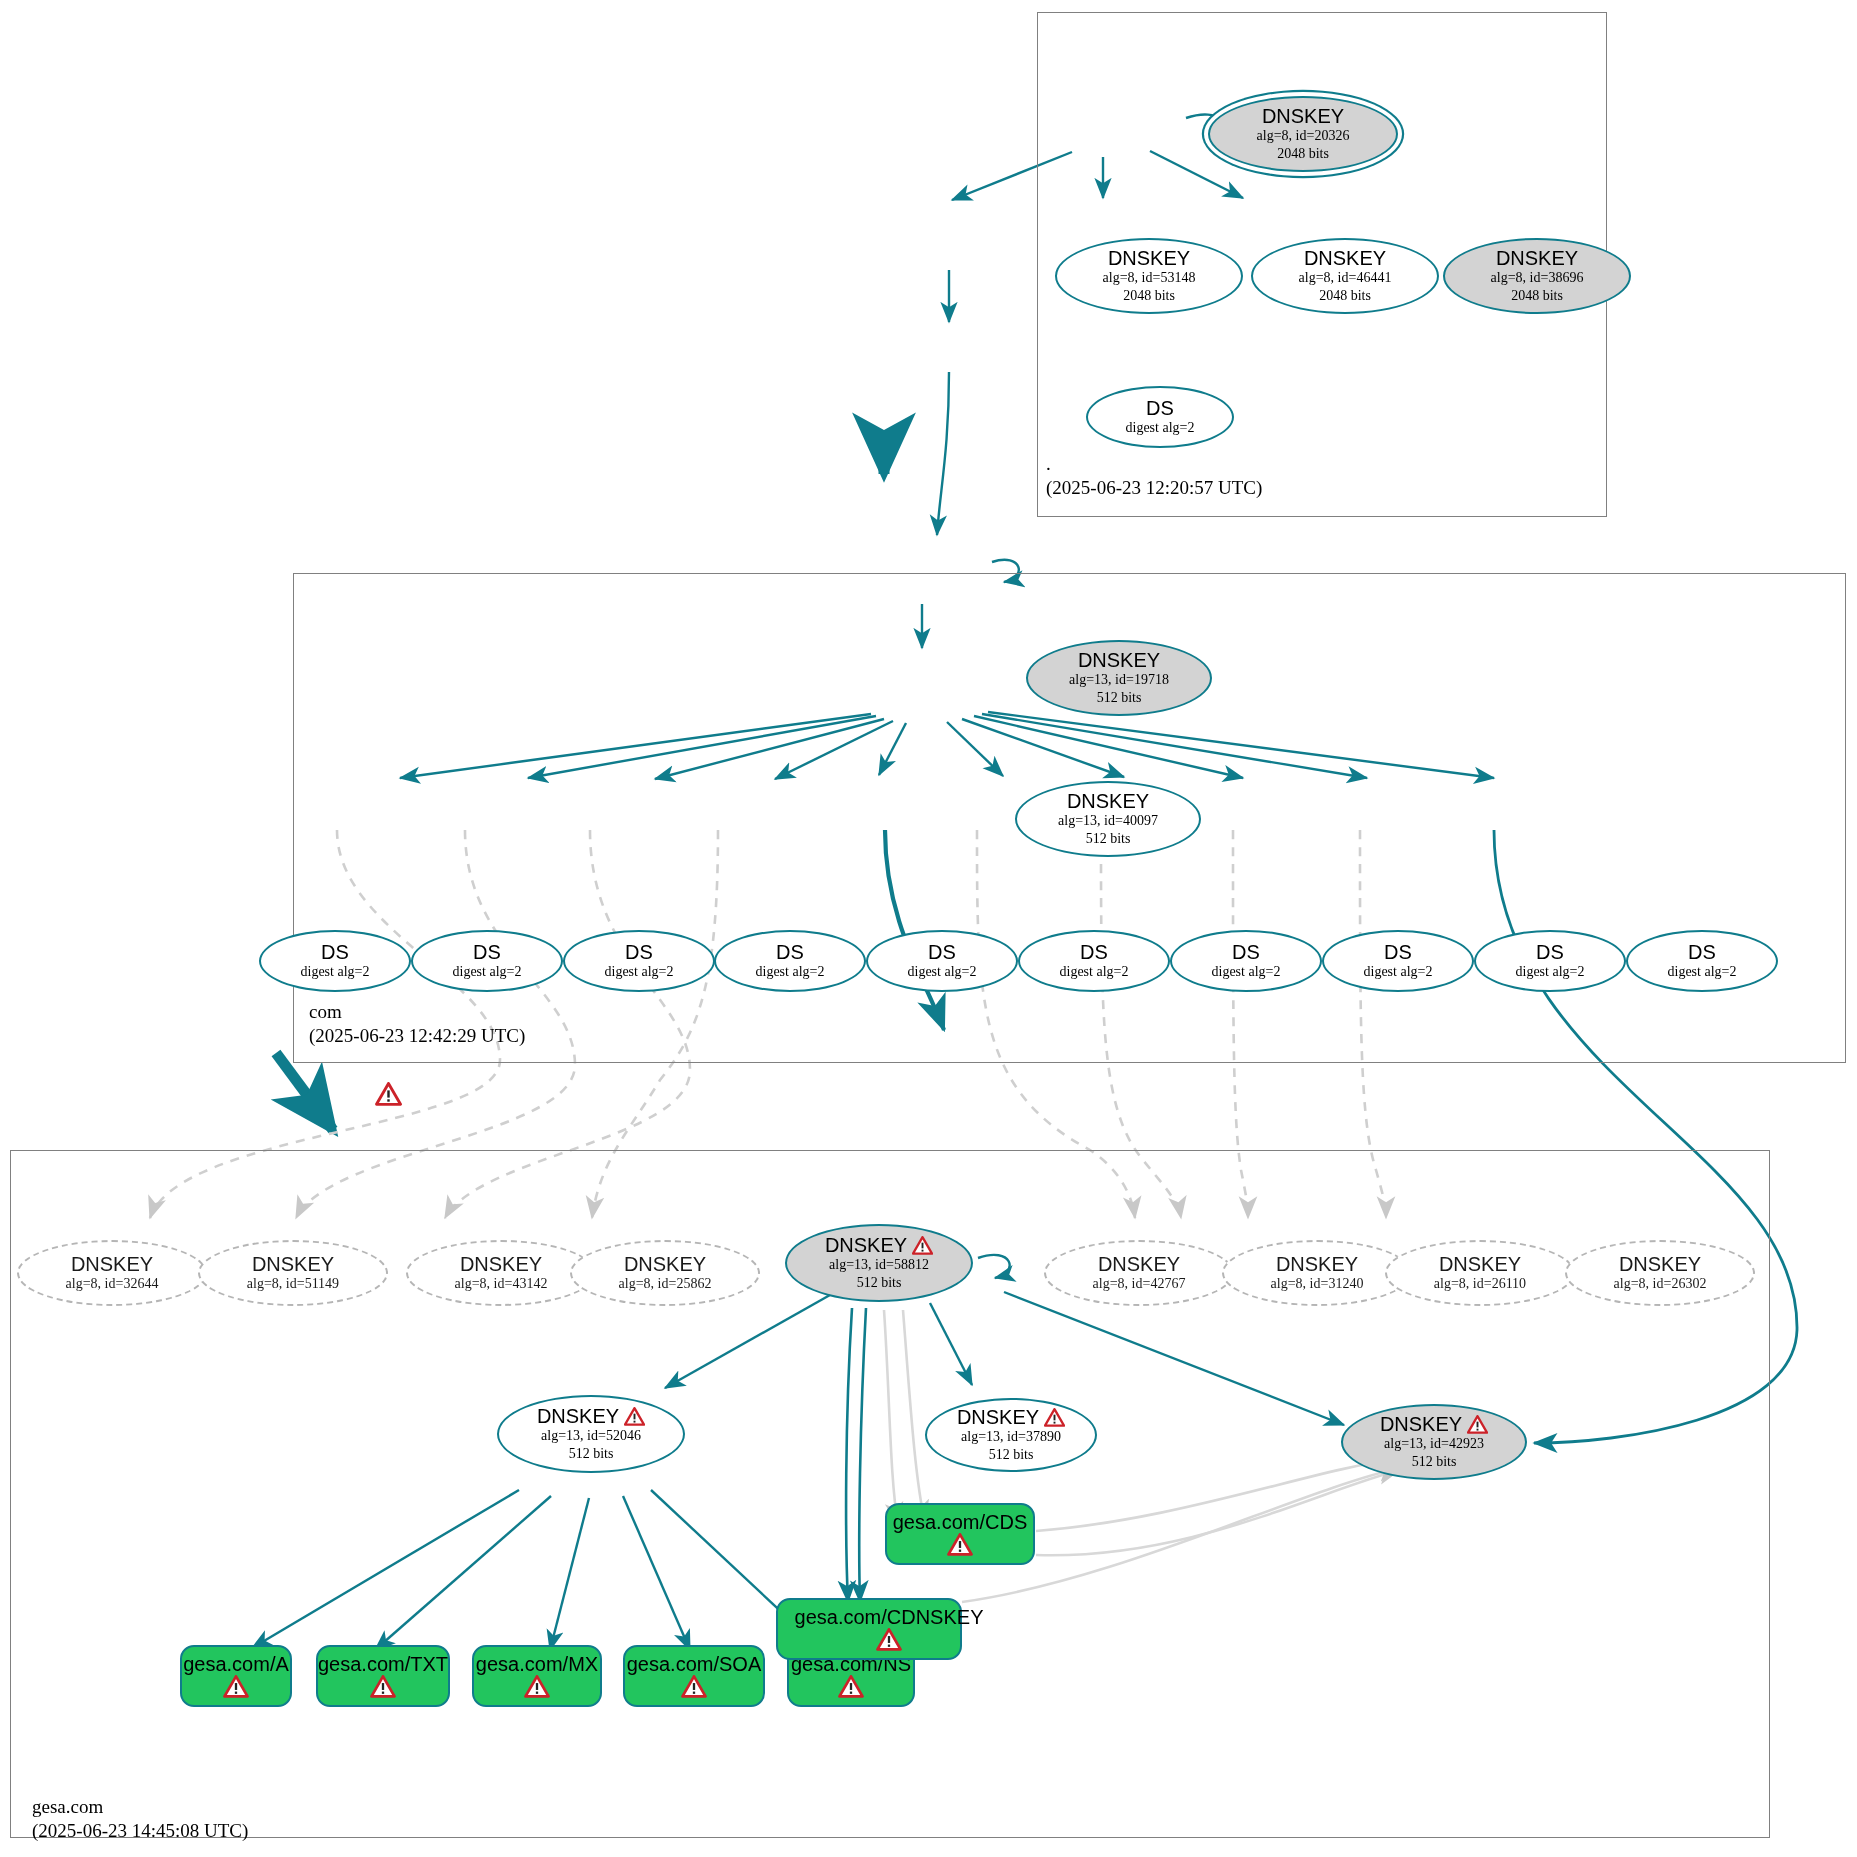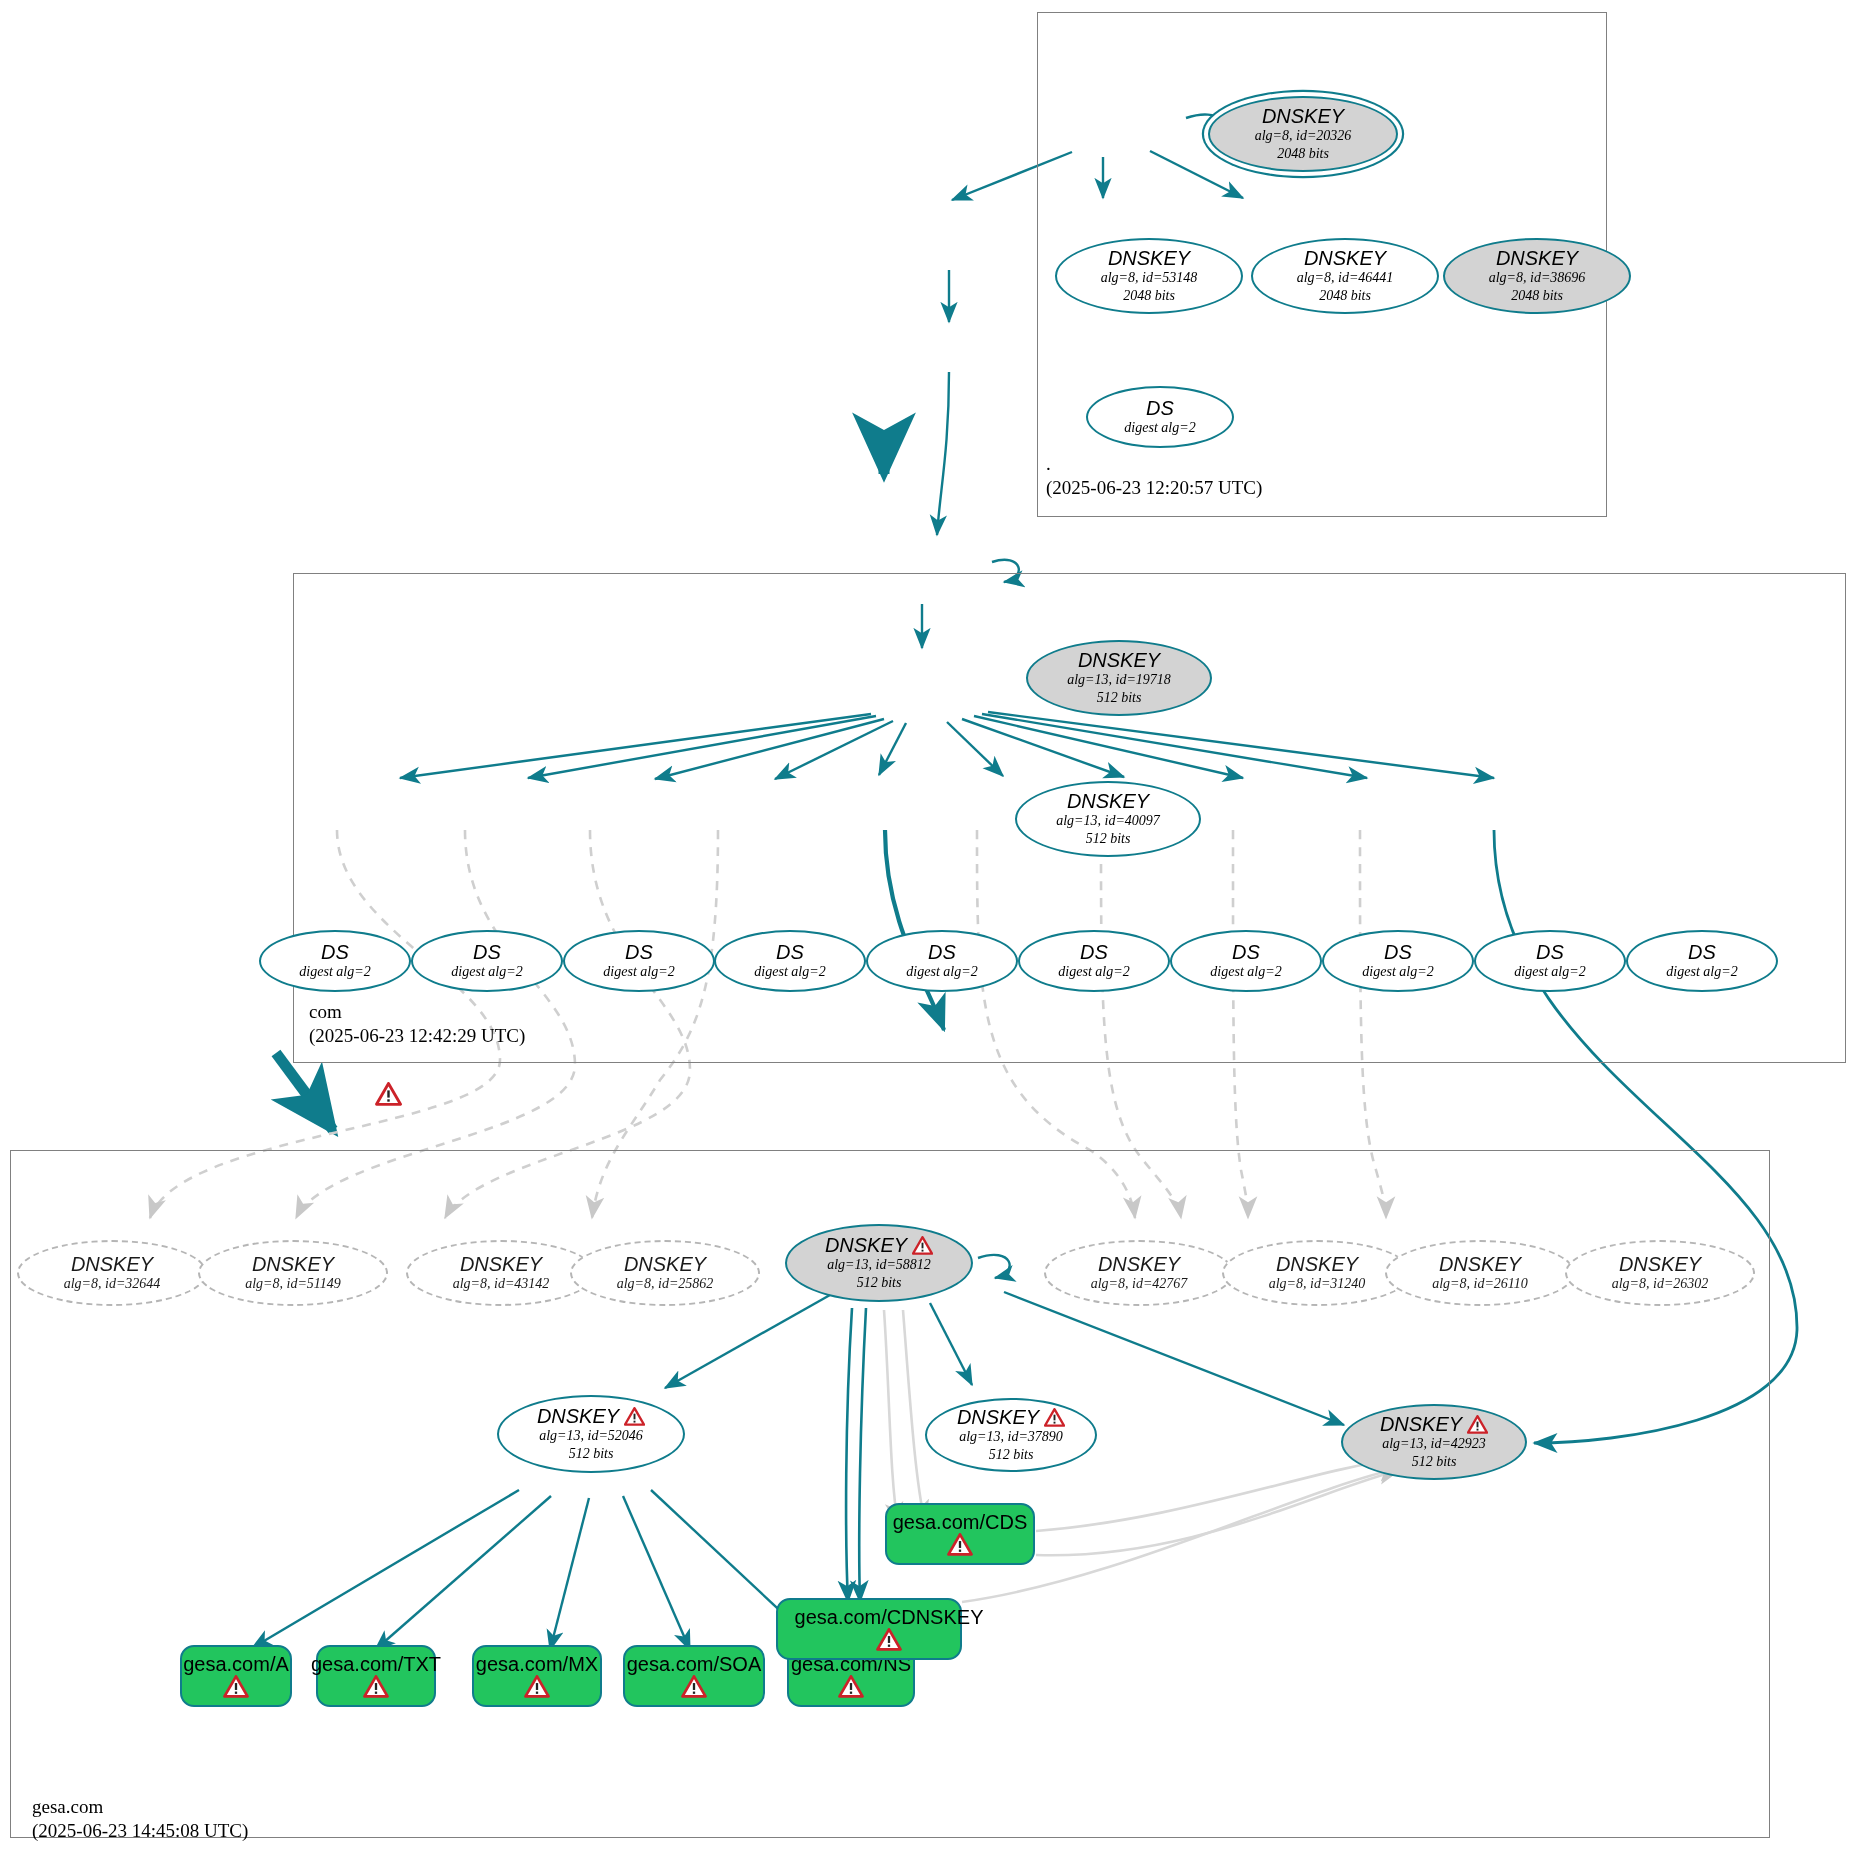--- a/index.html
+++ b/index.html
@@ -9,21 +9,21 @@
   #edges{position:absolute;left:0;top:0;width:1857px;height:1857px;pointer-events:none;}
 
   .zone-box{position:absolute;border:1px solid #808080;background:transparent;box-sizing:border-box;}
   .zone-label{position:absolute;font-family:"Liberation Serif",serif;color:#000;white-space:nowrap;}
   .zone-name{font-size:19px;line-height:24px;}
   .zone-time{font-size:19px;line-height:24px;}
 
   
   .node{position:absolute;box-sizing:border-box;display:flex;flex-direction:column;
         align-items:center;justify-content:center;text-align:center;}
-  .ell{border-radius:50%;border:2.2px solid #0f7c8c;background:#ffffff;font-style:italic;}
+  .ell{border-radius:50%;border:2.2px solid #0f7c8c;background:#ffffff;}
   .ell.filled{background:#d3d3d3;}
   .ell.dashed{border:2.2px dashed #b5b5b5;background:#ffffff;}
   .ell.dbl{box-shadow:0 0 0 4px #ffffff,0 0 0 6.2px #0f7c8c;}
 
   .t1{font-family:"Liberation Sans",sans-serif;font-size:20px;color:#000;line-height:22px;
       display:flex;align-items:center;justify-content:center;gap:5px;}
   .t2{font-family:"Liberation Serif",serif;font-size:14px;color:#000;line-height:18px;}
   .dashed .t1,.dashed .t2{color:#1a1a1a;}
 
   
@@ -333,21 +333,21 @@
     <div class="lbl">gesa.com/A</div>
     <span class="warn">
       <svg width="26" height="23" viewBox="0 0 22 20">
           <path d="M11 1.2 L21 18.6 L1 18.6 Z" fill="#ffffff" stroke="#cc2229" stroke-width="2.4" stroke-linejoin="round"></path>
           <rect x="10" y="7" width="2" height="6" fill="#222"></rect>
           <rect x="10" y="14.4" width="2" height="2" fill="#222"></rect>
         </svg>
     </span>
   </div>
 
-  <div class="rrset" style="left:316px;top:1645px;width:120px;height:62px;">
+  <div class="rrset" style="left:316px;top:1645px;width:134px;height:62px;">
     <div class="lbl">gesa.com/TXT</div>
     <span class="warn">
       <svg width="26" height="23" viewBox="0 0 22 20">
           <path d="M11 1.2 L21 18.6 L1 18.6 Z" fill="#ffffff" stroke="#cc2229" stroke-width="2.4" stroke-linejoin="round"></path>
           <rect x="10" y="7" width="2" height="6" fill="#222"></rect>
           <rect x="10" y="14.4" width="2" height="2" fill="#222"></rect>
         </svg>
     </span>
   </div>
 

